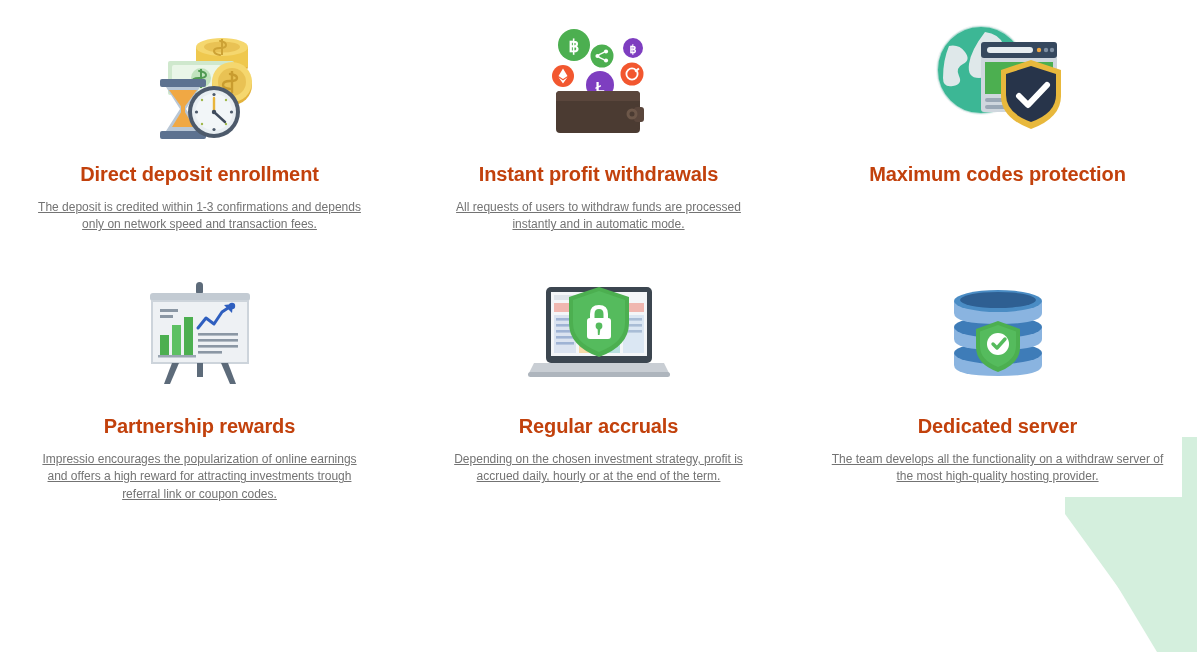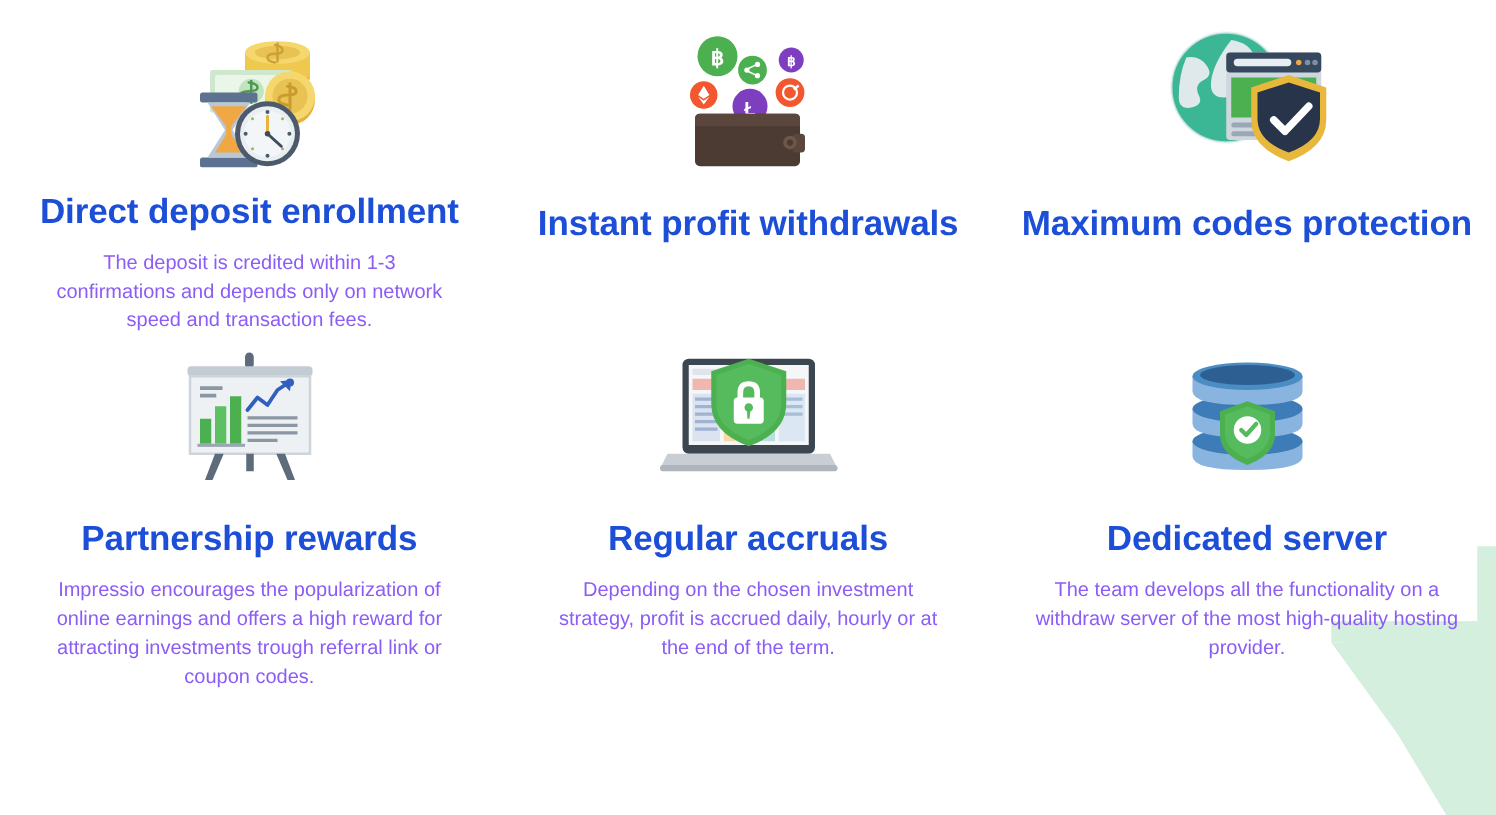--- a/index.html
+++ b/index.html
@@ -50,33 +50,34 @@
   .feature-icon {
     height: 130px;
     display: flex;
     align-items: center;
     justify-content: center;
     margin-bottom: 18px;
   }
   .feature-icon svg { display: block; }
 
   .feature-title {
-    font-size: 28px;
+    font-size: 20px;
     font-weight: bold;
-    color: #1d4ed8;
+    color: #c2410c;
     letter-spacing: -0.1px;
     margin-bottom: 13px;
     line-height: 1.2;
   }
 
   .feature-desc {
-    font-size: 16px;
+    font-size: 12px;
     line-height: 1.45;
-    color: #8b5cf6;
+    color: #737373;
     max-width: 330px;
+    text-decoration: underline;
   }
 
   .col-1 .feature-desc { max-width: 324px; }
   .col-2 .feature-desc { max-width: 318px; }
   .col-3 .feature-desc { max-width: 340px; }
 
   
   .row-2 .feature-icon { height: 118px; margin-bottom: 22px; }
 </style>
 </head>
@@ -183,20 +184,21 @@
 
         <rect x="10" y="72" width="84" height="42" rx="4" fill="#4b3b32"></rect>
         <path d="M10 76 q0 -4 4 -4 L90 72 q4 0 4 4 L94 82 L10 82 Z" fill="#5a463c"></path>
         <rect x="12" y="85" width="80" height="27" rx="3" fill="#4b3b32"></rect>
         <rect x="88" y="88" width="10" height="15" rx="3" fill="#5a463c"></rect>
         <circle cx="86" cy="95" r="5.5" fill="#6d5749"></circle>
         <circle cx="86" cy="95" r="2.5" fill="#4b3b32"></circle>
       </svg>
     </div>
     <h3 class="feature-title">Instant profit withdrawals</h3>
+    <p class="feature-desc">All requests of users to withdraw funds are processed instantly and in automatic mode.</p>
   </section>
 
   <section class="feature-card col-3 row-1">
     <div class="feature-icon">
       <svg width="130" height="122" viewBox="0 0 130 122">
 
         <circle cx="48" cy="52" r="44" fill="#3cb795"></circle>
         <path d="M20 22 q16 6 12 18 q-4 12 6 14 q10 2 6 14 q-4 12 8 14 M30 88 q14 -8 10 -18" stroke="#e8eef0" stroke-width="0" fill="none"></path>
         <g fill="#dfe8ea">
           <path d="M16 28 q10 -2 16 6 q6 8 -2 12 q-8 4 -4 12 q4 8 -6 10 q-10 2 -10 -8 q0 -18 6 -32 Z"></path>

